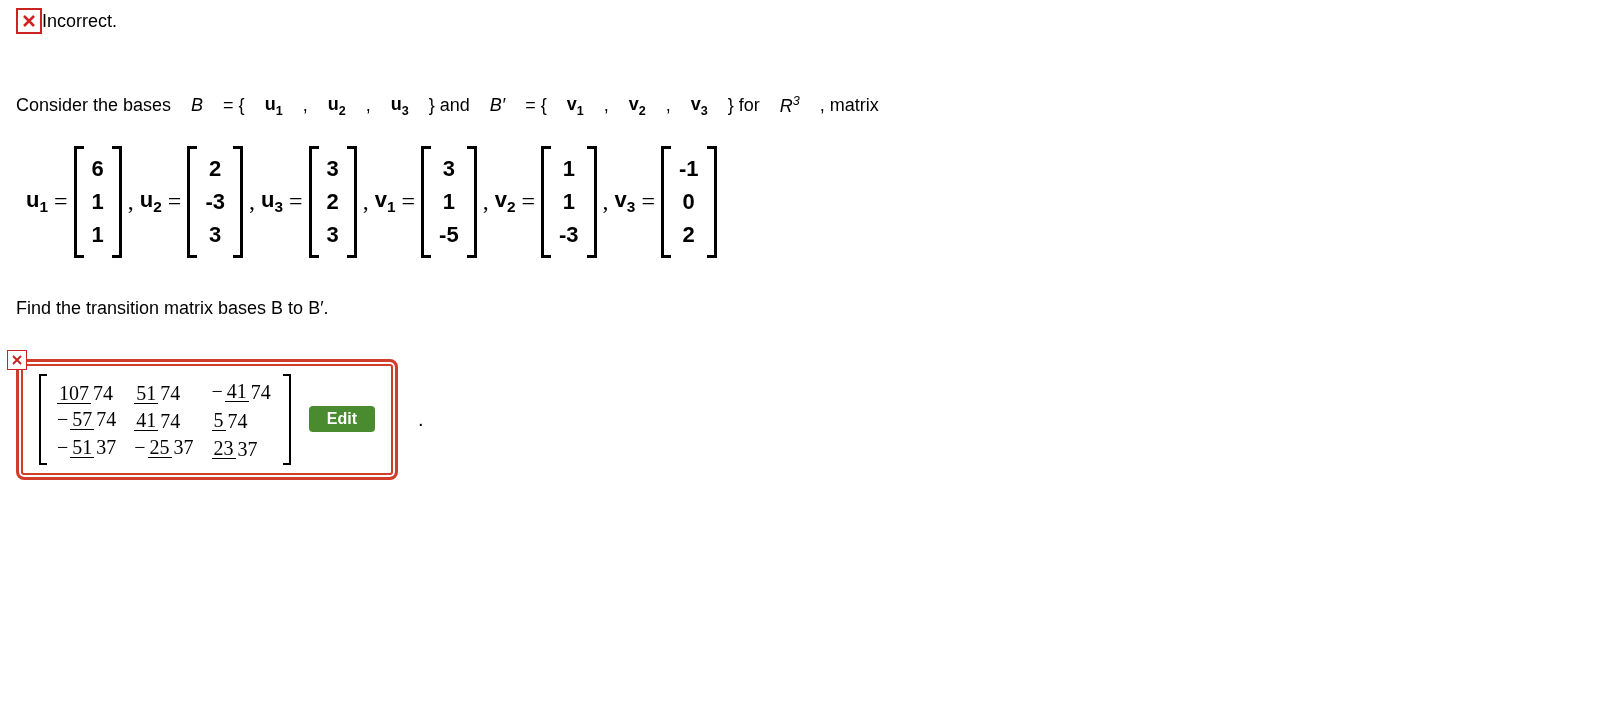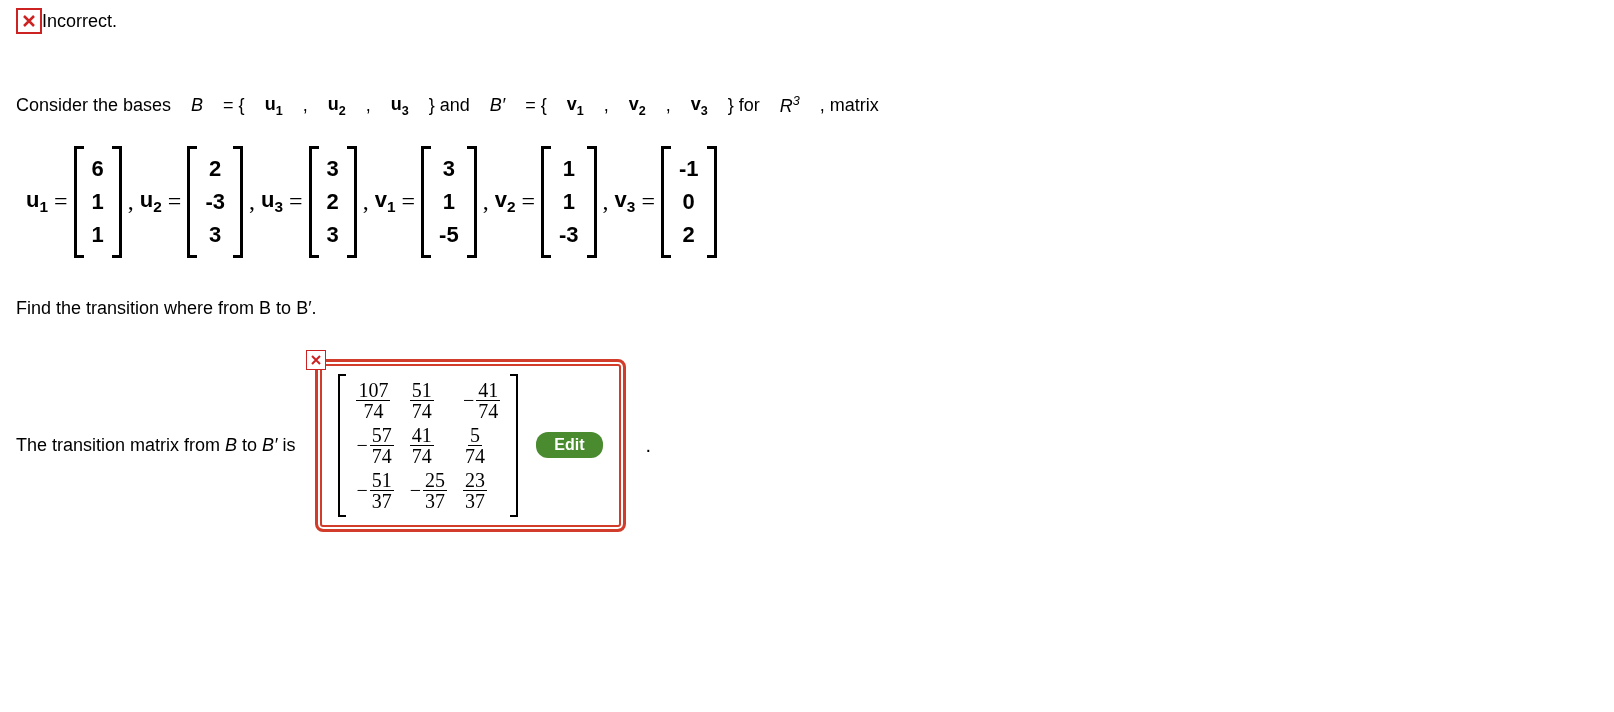--- a/index.html
+++ b/index.html
@@ -140,36 +140,36 @@
   .mgrid{
     display:grid;
     grid-template-columns: repeat(3, auto);
     column-gap: 16px;
     row-gap: 4px;
     padding: 6px 10px;
     align-items:center;
   }
   .frac {
     display:inline-flex;
-    flex-direction:column;
+    flex-direction:row;
     align-items:center;
     line-height:1;
     vertical-align:middle;
   }
   .frac .num{border-bottom:1.5px solid #000; padding:0 2px;}
   .frac .den{padding:0 2px;}
   .neg-frac{
     display:inline-flex;align-items:center;gap:2px;
   }
   .neg-frac .minus{font-size:20px;}
   .edit-btn{
     background:#4a8b2f;
     color:#fff;
     border:none;
-    border-radius:12px;
+    border-radius:4px;
     padding:4px 18px;
     font-size:16px;
     font-weight:bold;
     font-family:Verdana,sans-serif;
     cursor:pointer;
   }
   .period{font-size:20px;}
 </style>
 </head>
 <body>
@@ -296,26 +296,23 @@
         <span>-1</span>
         <span>0</span>
         <span>2</span>
       </div>
       <div class="bracket-r">
         <div class="bar"></div>
       </div>
     </div>
   </div>
 
-<div class="instr">Find the transition where from B to B′.</div>
+<div class="instr">Find the transition matrix bases B to B′.</div>
 
 <div class="answer-row">
-  <div>
-    <span>The transition matrix from </span><span class="ital">B</span><span> to </span><span class="ital">B′</span><span> is</span>
-  </div>
   <div class="answer-box-wrap">
     <div class="small-x">
       <svg width="10" height="10" viewBox="0 0 10 10">
           <path d="M1 1 L9 9 M9 1 L1 9" stroke="#c22" stroke-width="2" fill="none"></path>
         </svg>
     </div>
     <div class="answer-box">
       <div class="matrix">
         <div class="bracket-l">
             <div class="bar"></div>

